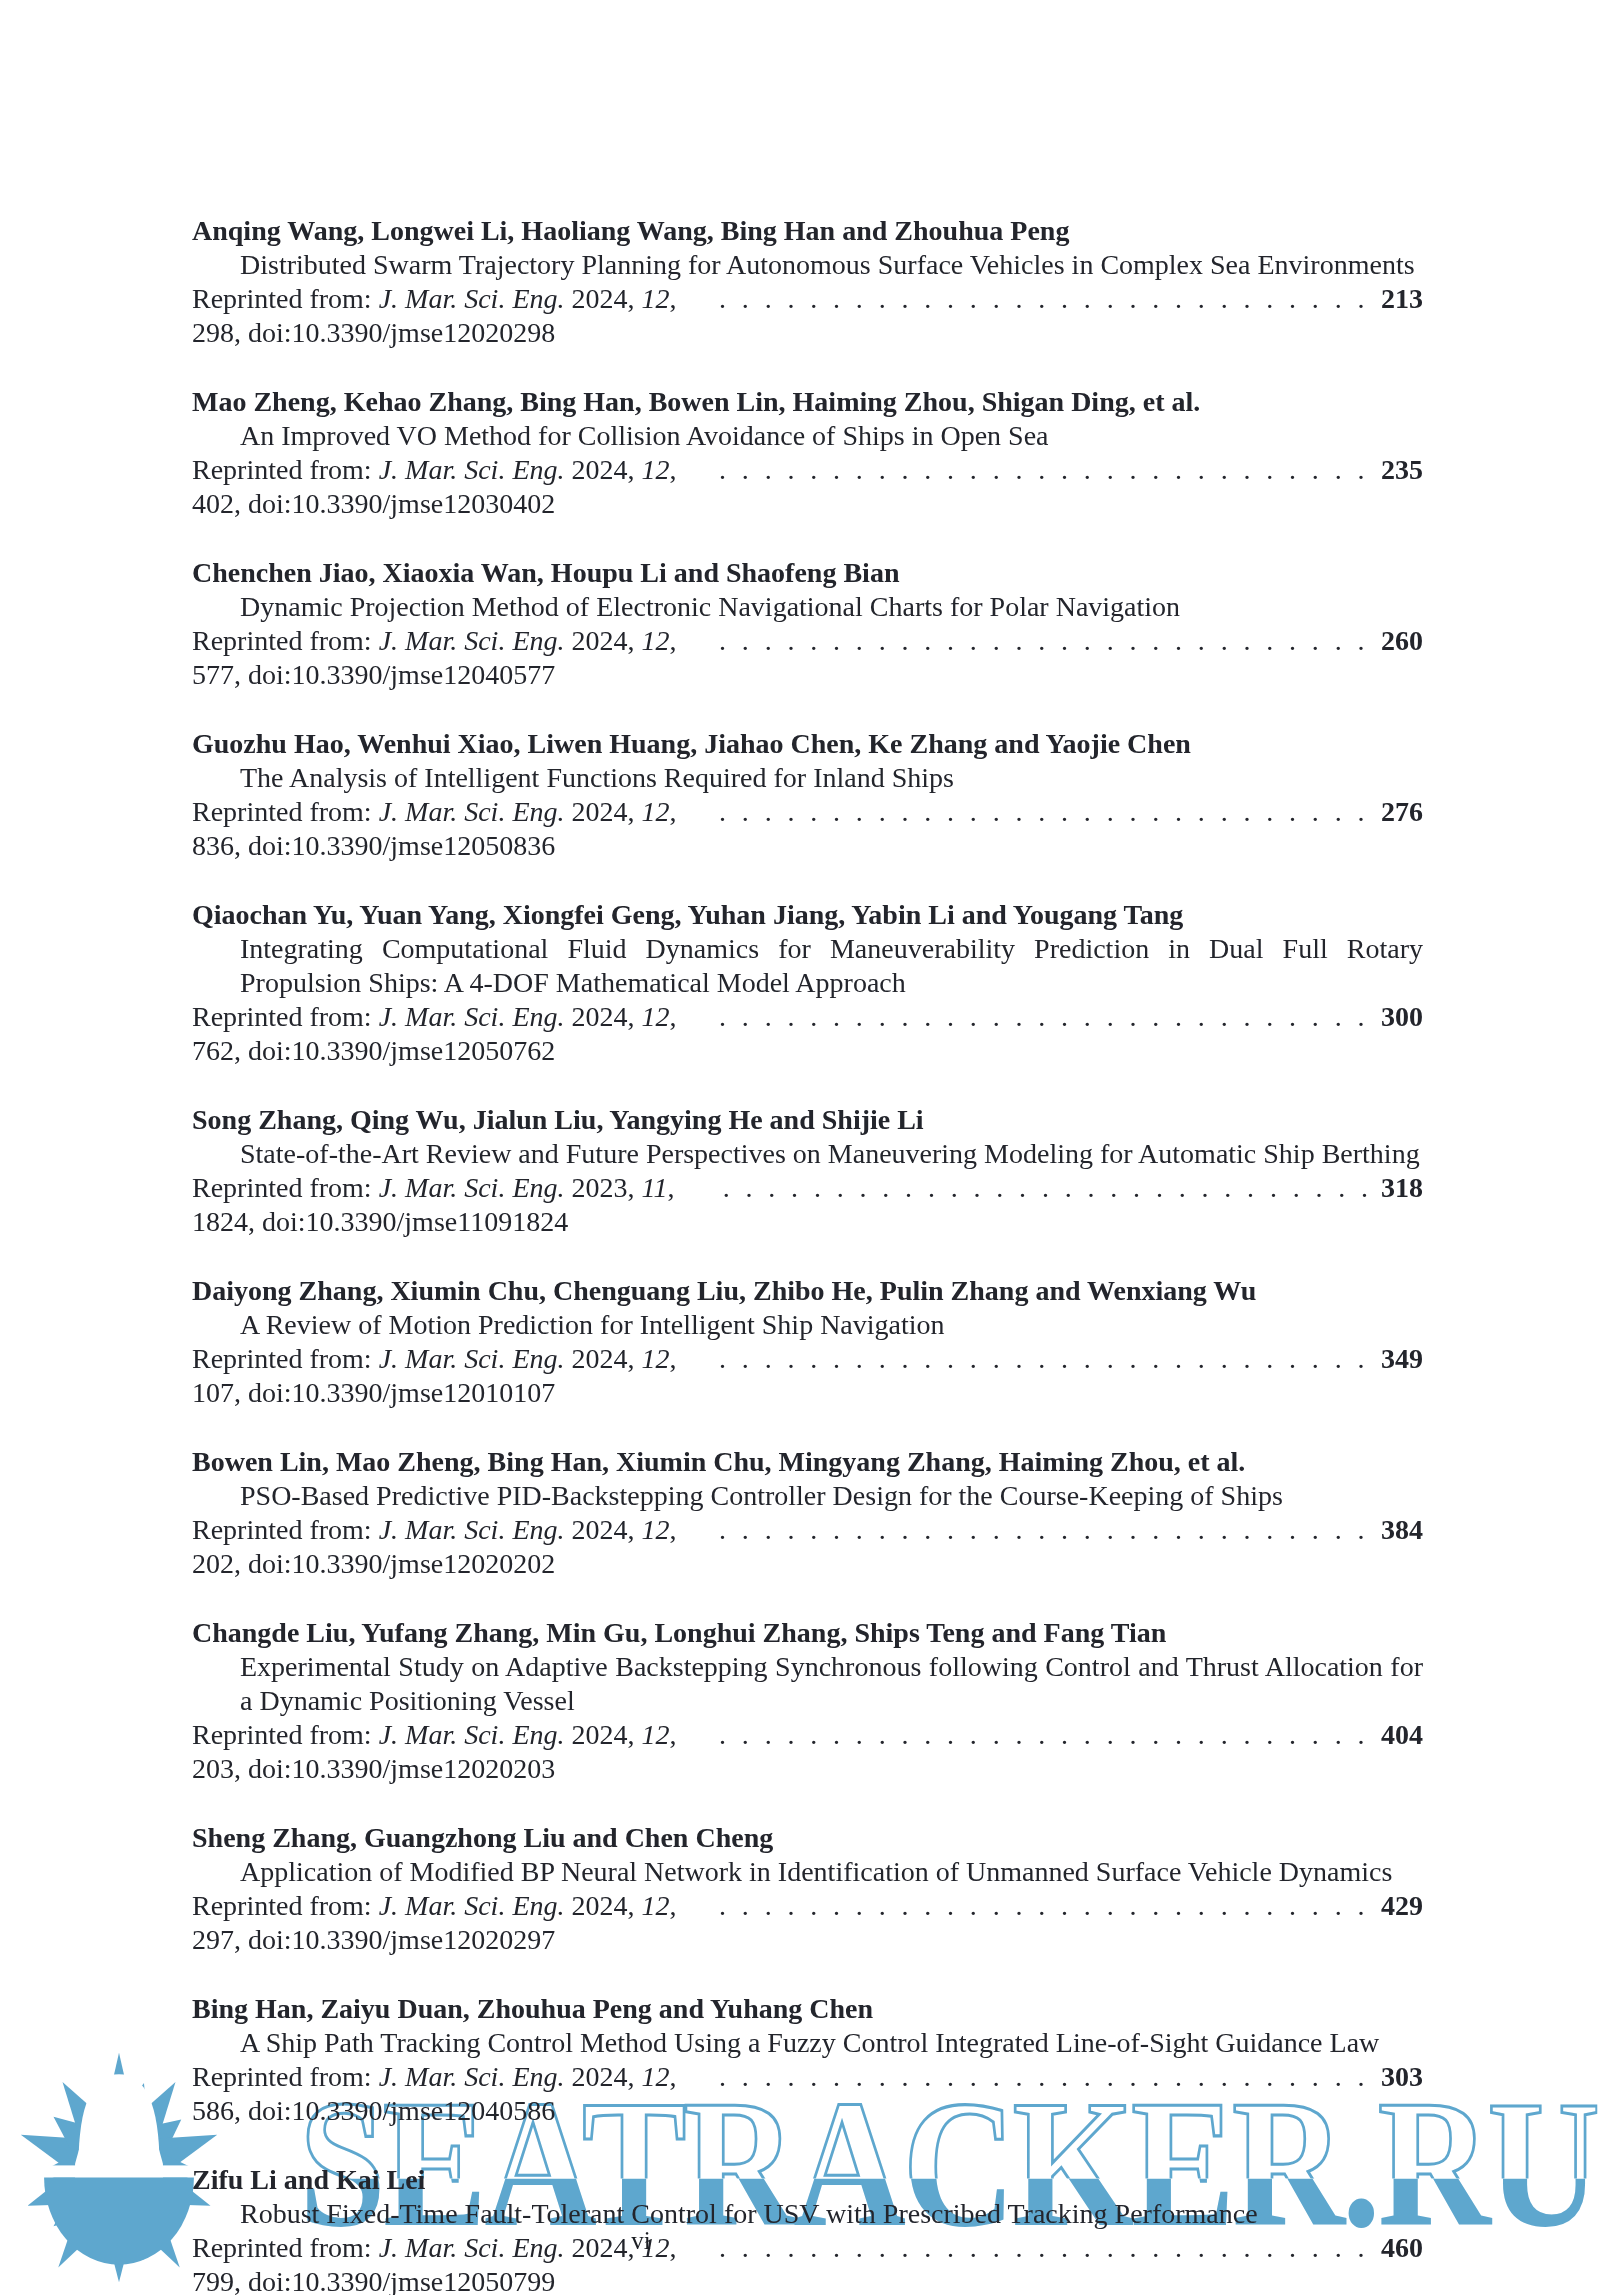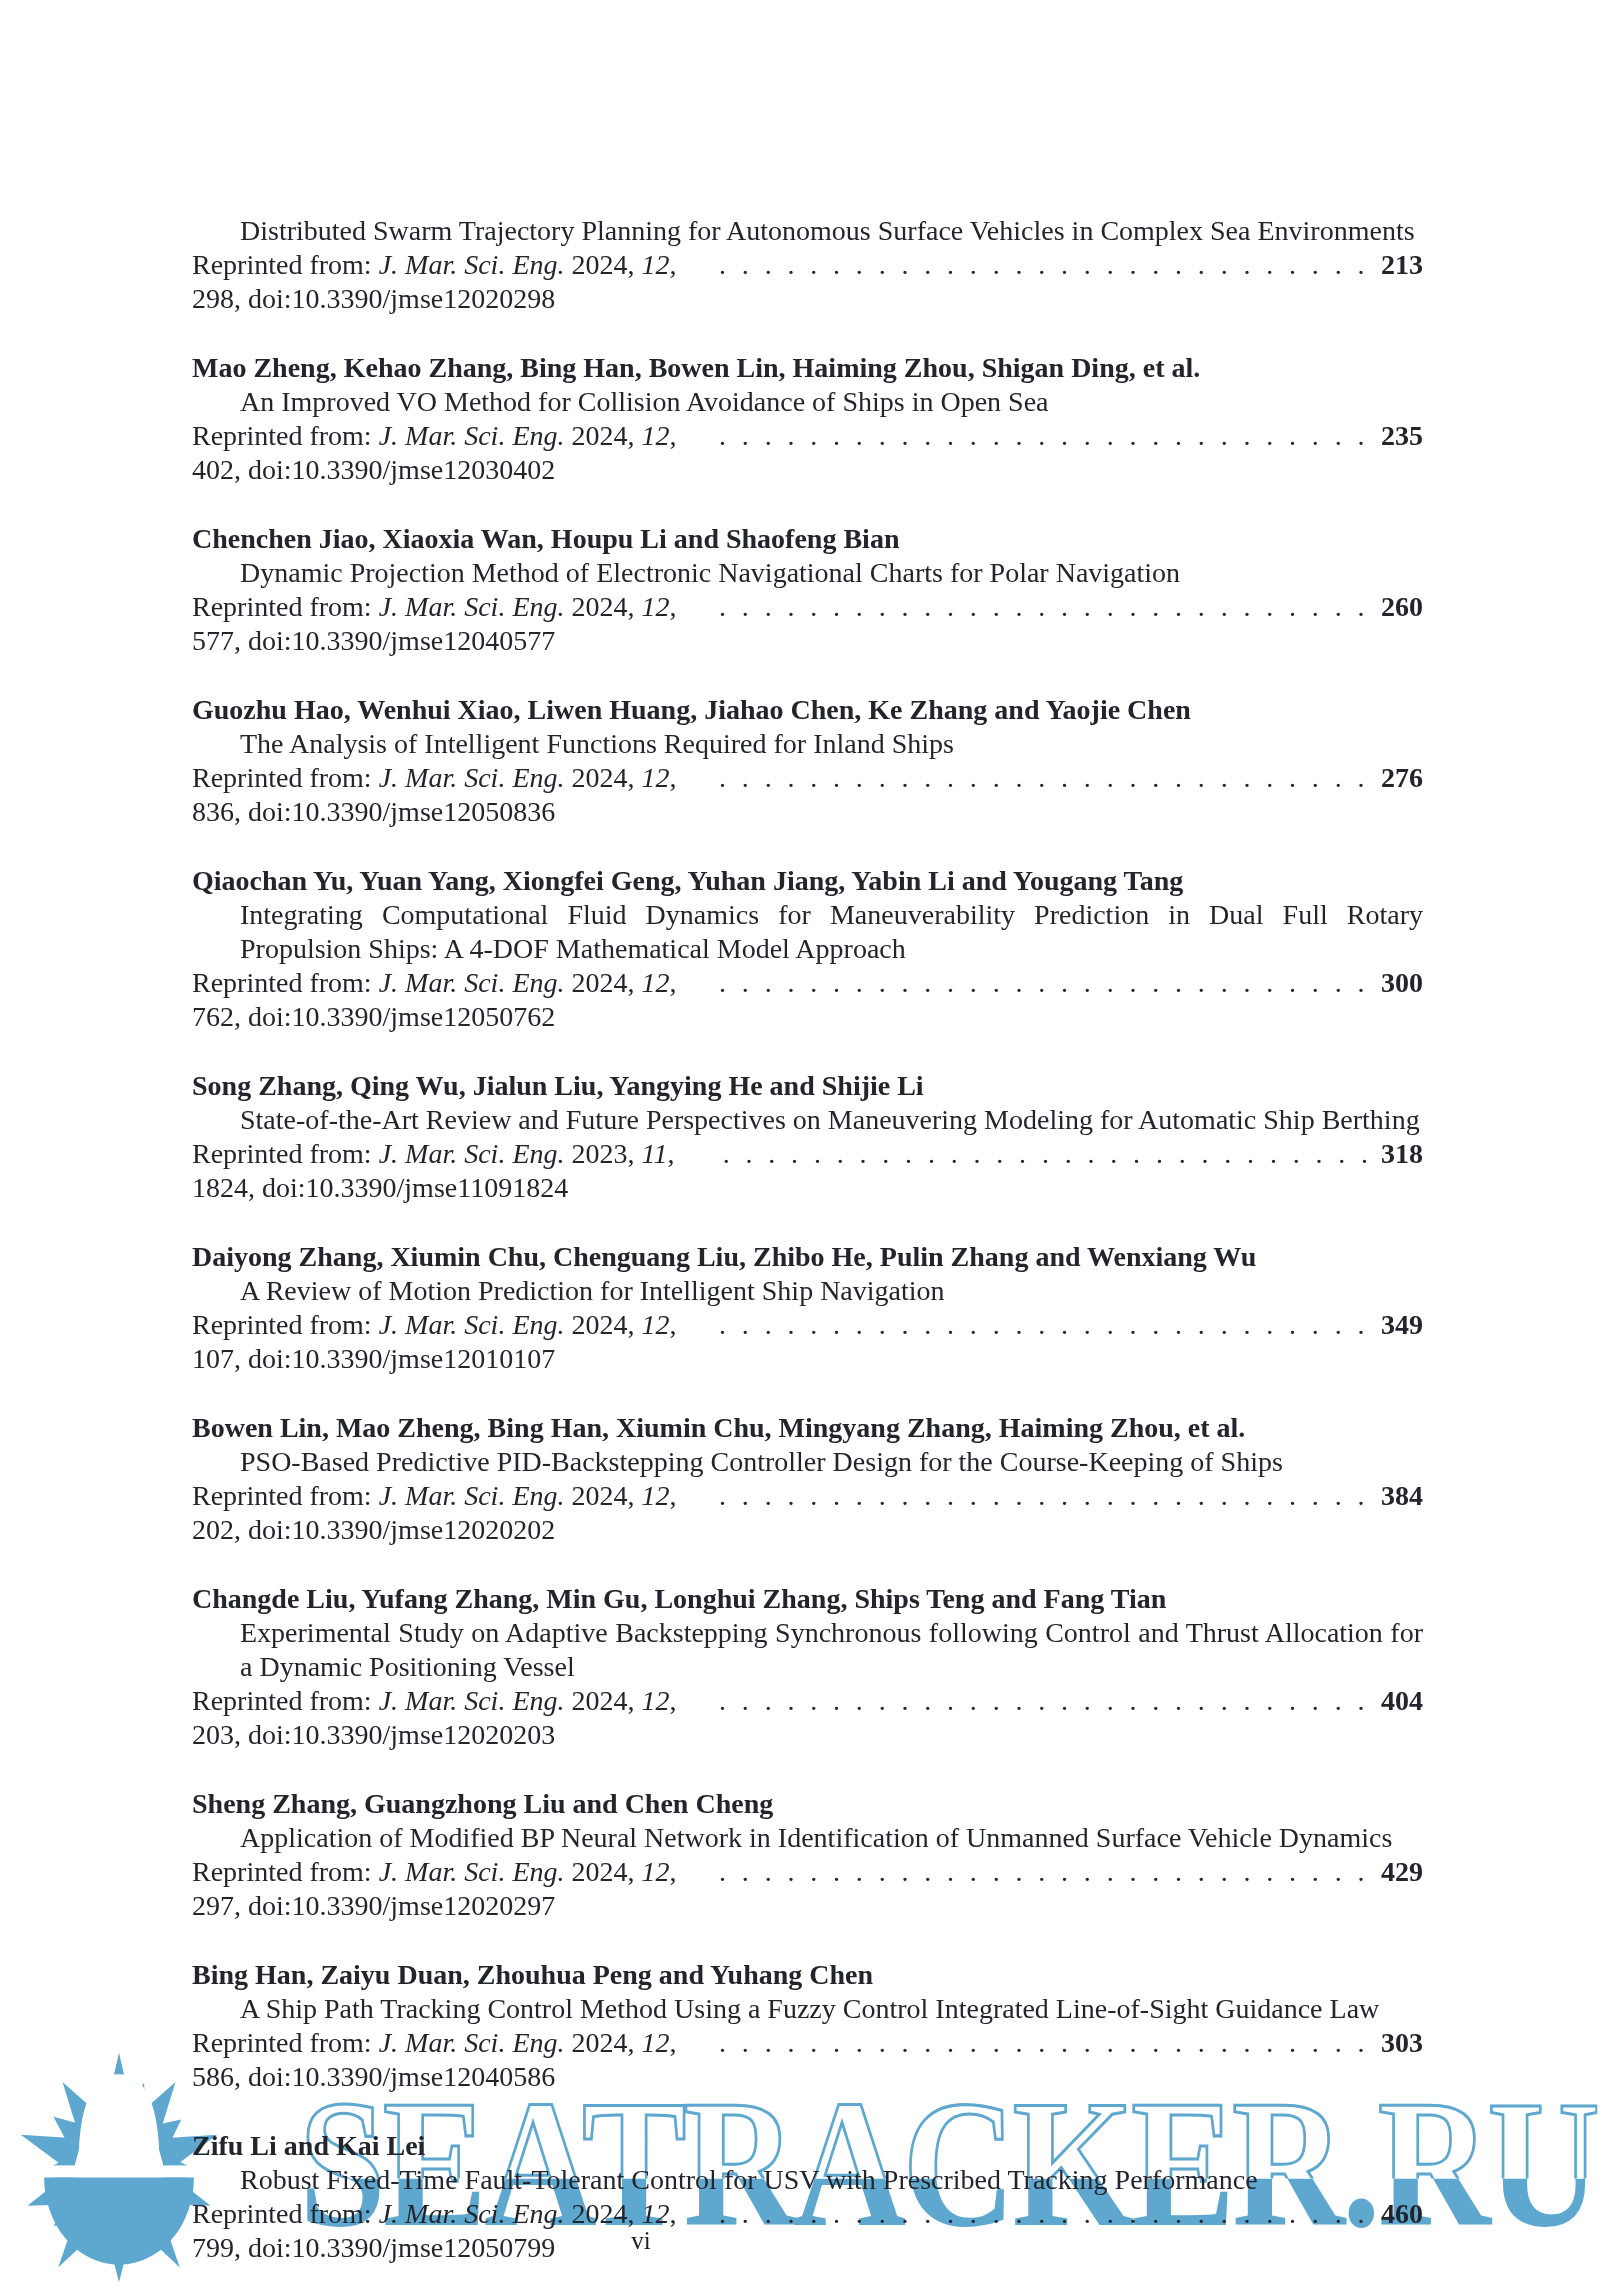--- a/index.html
+++ b/index.html
@@ -39,20 +39,21 @@
     font-size:25px;line-height:30px;color:#1d1f24;z-index:3;
   }
 </style>
 </head>
 <body>
 
 <main>
 
   <section class="content" id="entries">
 <article class="entry">
+  <div class="authors">Anqing Wang, Longwei Li, Haoliang Wang, Bing Han and Zhouhua Peng</div>
   <div class="title">Distributed Swarm Trajectory Planning for Autonomous Surface Vehicles in Complex Sea Environments</div>
   <div class="reprint">
     <span class="rp-left"><span>Reprinted from:</span>
       <span class="it">J. Mar. Sci. Eng.</span>
       <span class="b">2024</span><span>, </span><span class="it">12</span><span>, </span><span>298, doi:10.3390/jmse12020298</span></span>
     <span class="dots">. . . . . . . . . . . . . . . . . . . . . . . . . . . . . . . . . . . . . . . . . . . . . . . . </span>
     <span class="pg">213</span>
   </div>
 </article>
 <article class="entry">

